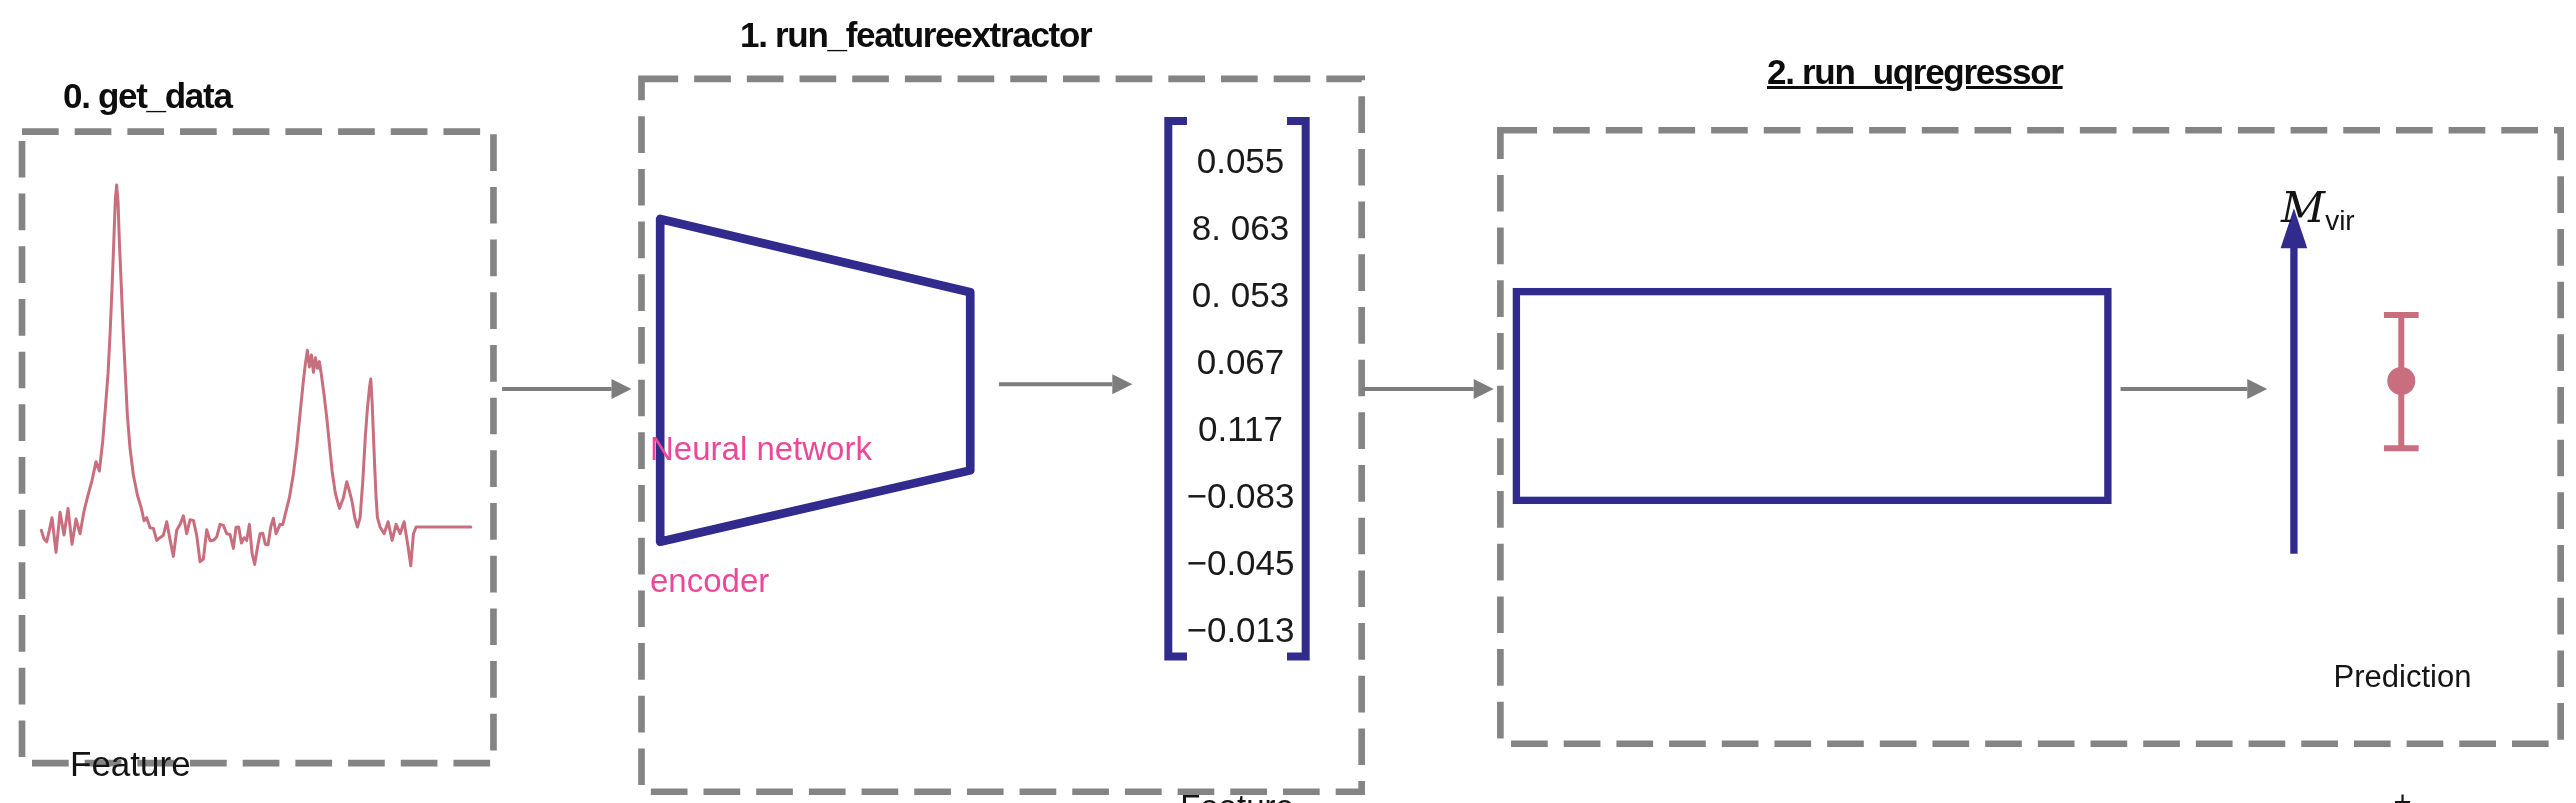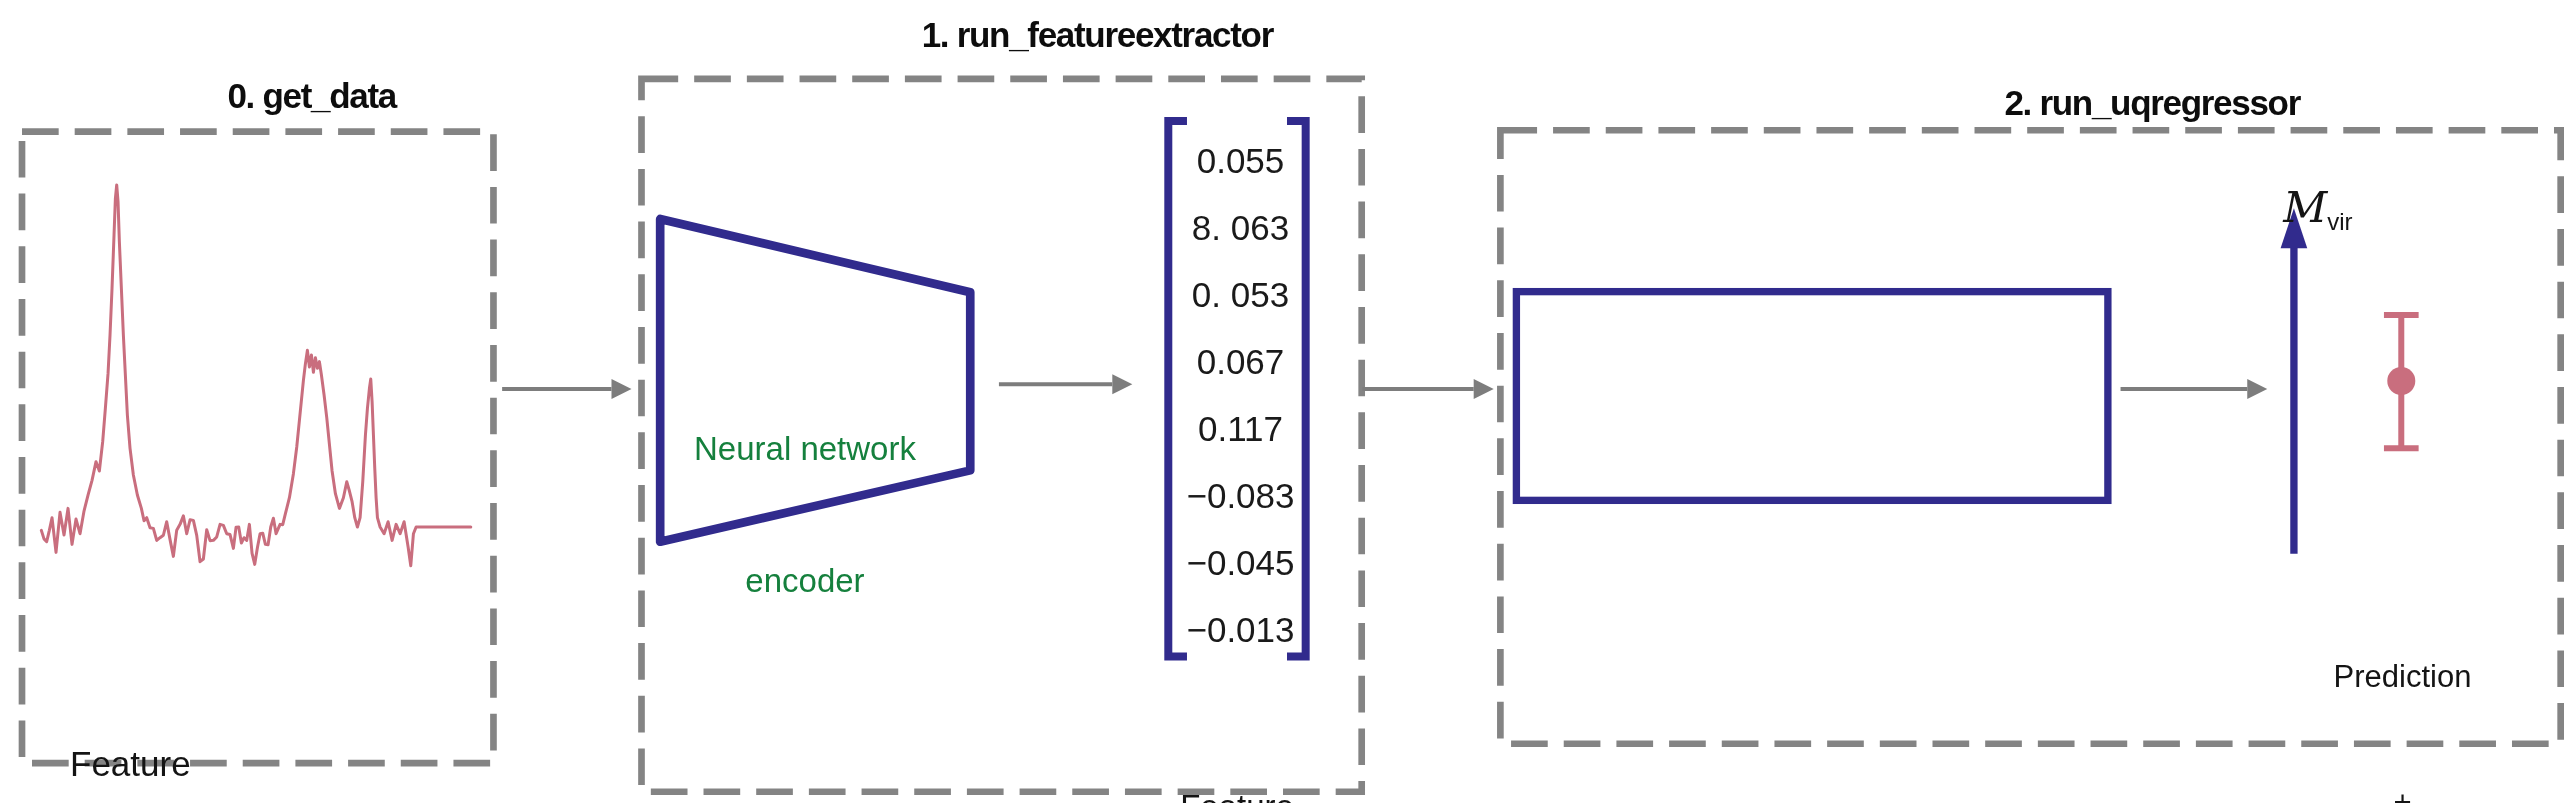--- a/index.html
+++ b/index.html
@@ -8,35 +8,35 @@
     width:2576px;height:804px;
     background:#ffffff;
     font-family:"Liberation Sans", sans-serif;
     color:#111111;
     overflow:hidden;
   }
   .layer{position:absolute;left:0;top:0;width:2576px;height:804px;}
   .txt{position:absolute;white-space:pre;}
   .stage-title{
     font-weight:700;font-size:35px;letter-spacing:-1.3px;
-    text-align:right;line-height:1.1;color:#0d0d0d;
+    text-align:left;line-height:1.1;color:#0d0d0d;
   }
   .caption{font-size:35px;line-height:60px;color:#141414;text-align:left;}
-  .encoder-label{font-size:33px;line-height:44px;text-align:center;color:#15803d;}
+  .encoder-label{font-size:33px;line-height:44px;text-align:left;color:#ec4899;}
   .vec-col{position:absolute;left:1154px;top:127px;width:173px;}
   .vec-row{
     height:67px;display:flex;align-items:center;justify-content:center;
     font-size:35px;color:#1a1a1a;font-family:"Liberation Sans",sans-serif;
   }
   .vec-caption{font-size:33px;line-height:45px;text-align:center;color:#141414;}
   .gbr-text{font-size:29px;line-height:41px;text-align:center;color:#141414;}
   .pred-text{font-size:31px;line-height:42px;text-align:center;color:#141414;}
   .mvir{font-size:43px;text-align:center;color:#141414;}
   .mvir .base{font-family:"DejaVu Serif",serif;font-style:italic;}
-  .mvir .sub{font-family:"Liberation Sans",sans-serif;font-size:24px;vertical-align:-8px;font-style:normal;}
+  .mvir .sub{font-family:"Liberation Sans",sans-serif;font-size:28px;vertical-align:-8px;font-style:normal;}
 </style>
 </head>
 <body>
 
 <div class="canvas">
 
   <svg class="layer" viewBox="0 0 3863 1205">
 
     <rect x="33" y="197" width="707" height="947" fill="none" stroke="#848484" stroke-width="10" stroke-dasharray="55 24"></rect>
     <rect x="962" y="118" width="1080" height="1069" fill="none" stroke="#848484" stroke-width="10" stroke-dasharray="55 24"></rect>
@@ -79,21 +79,21 @@
     <g>
       <line x1="3575" y1="472" x2="3627" y2="472" stroke="#c96e7e" stroke-width="9"></line>
       <line x1="3601" y1="472" x2="3601" y2="672" stroke="#c96e7e" stroke-width="9"></line>
       <line x1="3575" y1="672" x2="3627" y2="672" stroke="#c96e7e" stroke-width="9"></line>
       <circle cx="3601" cy="571" r="21" fill="#c96e7e"></circle>
     </g>
   </svg>
 
   <div class="txt stage-title" style="left:63px;top:77px;width:333px;">0. get_data</div>
   <div class="txt stage-title" style="left:740px;top:16px;width:533px;">1. run_featureextractor</div>
-  <div class="txt stage-title" style="left:1767px;top:84px;width:533px;">2. run_uqregressor</div>
+  <div class="txt stage-title" style="left:1767px;top:53px;width:533px;text-decoration:underline;">2. run_uqregressor</div>
 
   <div class="txt caption" style="left:70px;top:614px;">
     <div>Feature</div>
     
   </div>
 
   <div class="txt encoder-label" style="left:650px;top:339px;width:310px;">
     <div>Neural network</div>
     <div>encoder</div>
   </div>

